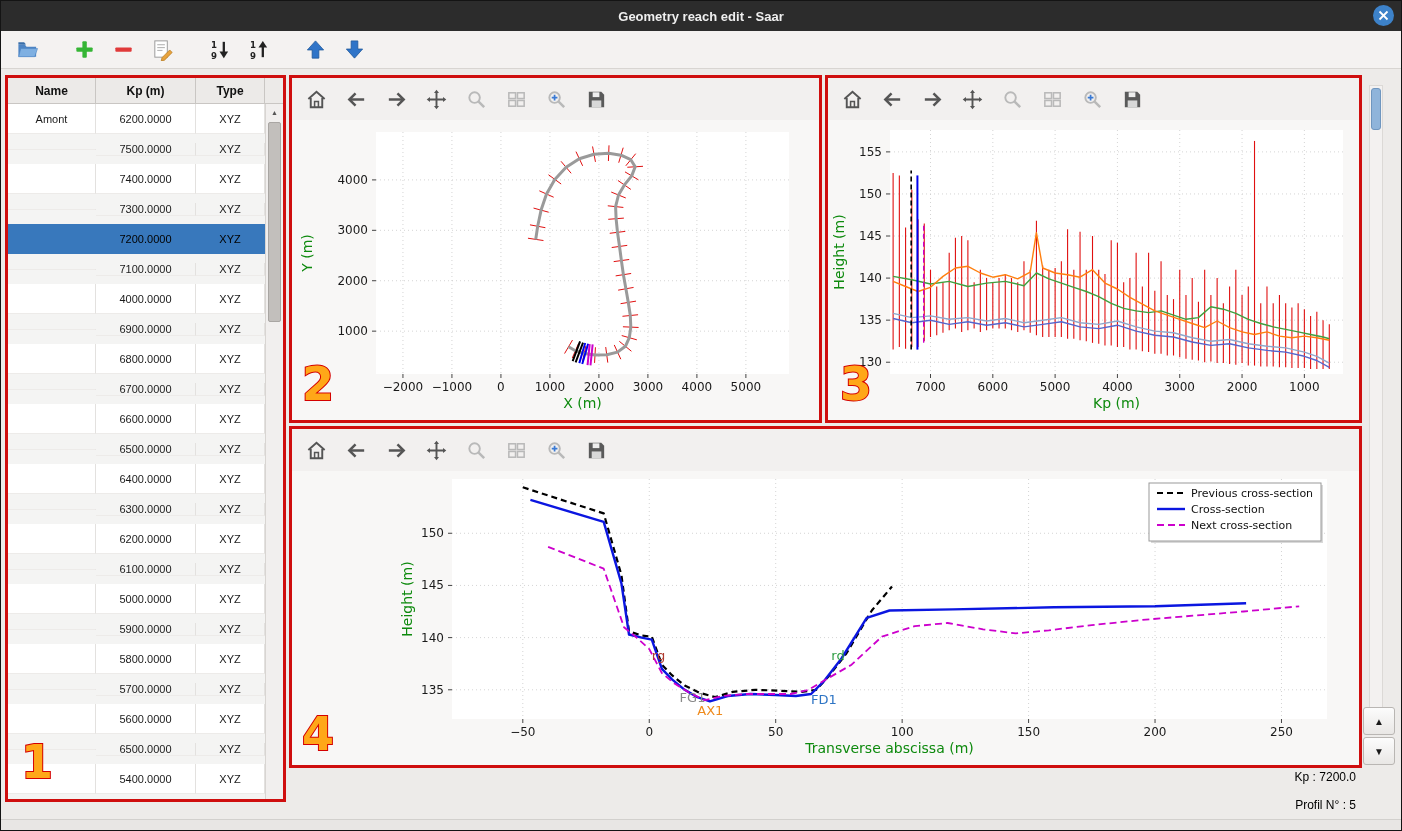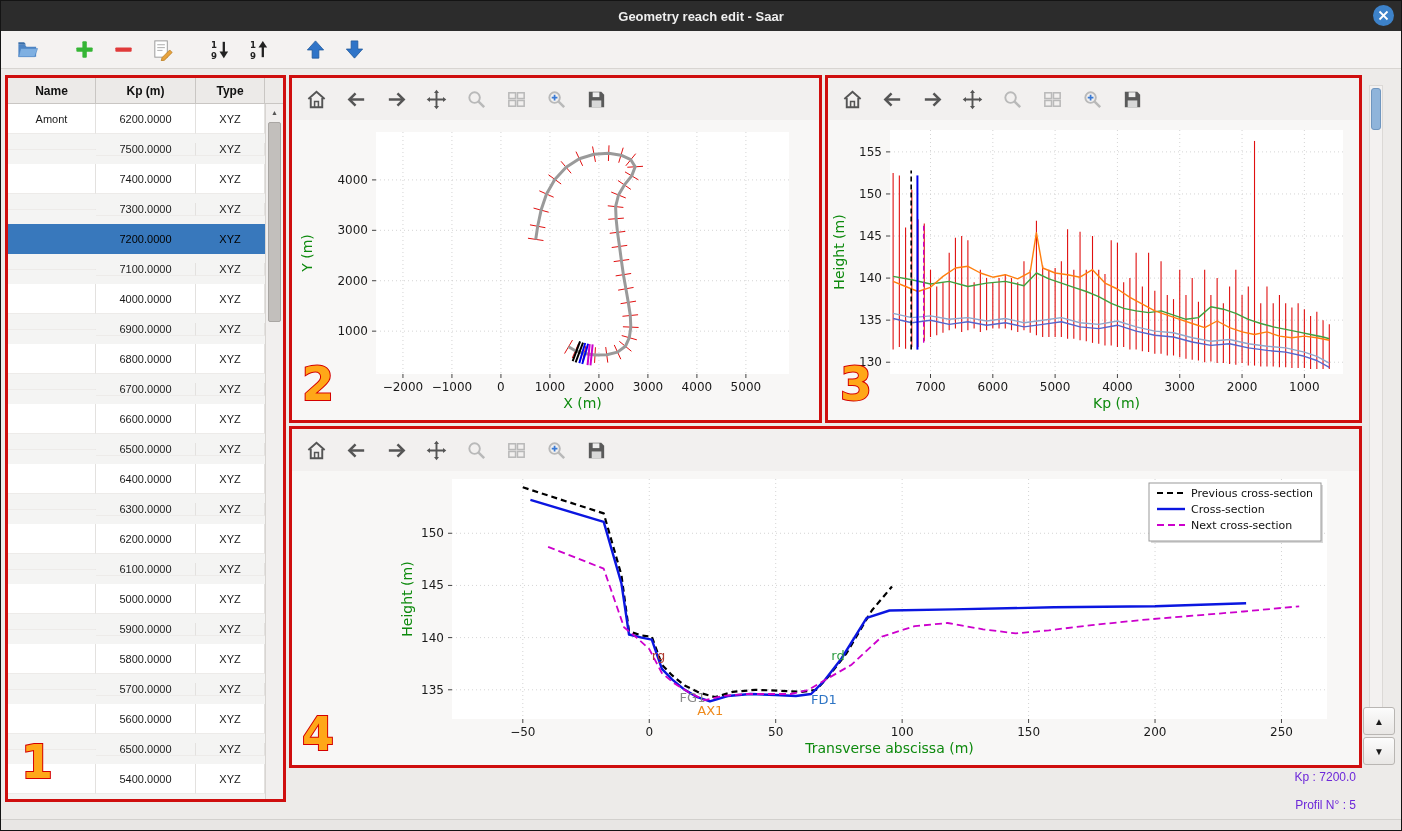--- a/index.html
+++ b/index.html
@@ -54,21 +54,21 @@
   
   .win-scrollbar { position:absolute; left:1368px; top:84px; width:14px; height:628px;
                    background:#f3f1f0; border:1px solid #dcd9d6; }
   .win-thumb { position:absolute; top:2px; left:1px; width:10px; height:42px; background:#8fb4da;
                border:1px solid #6f96bf; border-radius:3px; }
   .nav-btn { position:absolute; left:1362px; width:32px; height:28px;
              background:linear-gradient(#fcfcfc,#e9e7e5); border:1px solid #b9b6b3; border-radius:3px;
              display:flex; align-items:center; justify-content:center; font-size:10px; color:#1a1a1a; }
   #nav-up { top:706px; } #nav-down { top:736px; }
   
-  .status-line { position:absolute; right:45px; font-size:12px; color:#6d28d9; text-align:right; }
+  .status-line { position:absolute; right:45px; font-size:12px; color:#000000; text-align:right; }
   #status-kp { top:769px; } #status-profil { top:784px;margin-top:13px; }
   .bottom-strip { position:absolute; left:0; right:0; bottom:0; height:11px; background:#e8e6e4;
                   border-top:1px solid #d2d0cd; }
   
   .annot { position:absolute; z-index:50; font-size:46px; line-height:1; font-weight:800;
            color:#ffa718; -webkit-text-stroke:2px #d40000; paint-order:stroke fill;
            font-family:"DejaVu Sans",sans-serif; pointer-events:none; }
   #annot-1 { left:20px;  top:738px; }
   #annot-2 { left:301px; top:360px; }
   #annot-3 { left:839px; top:360px; }

